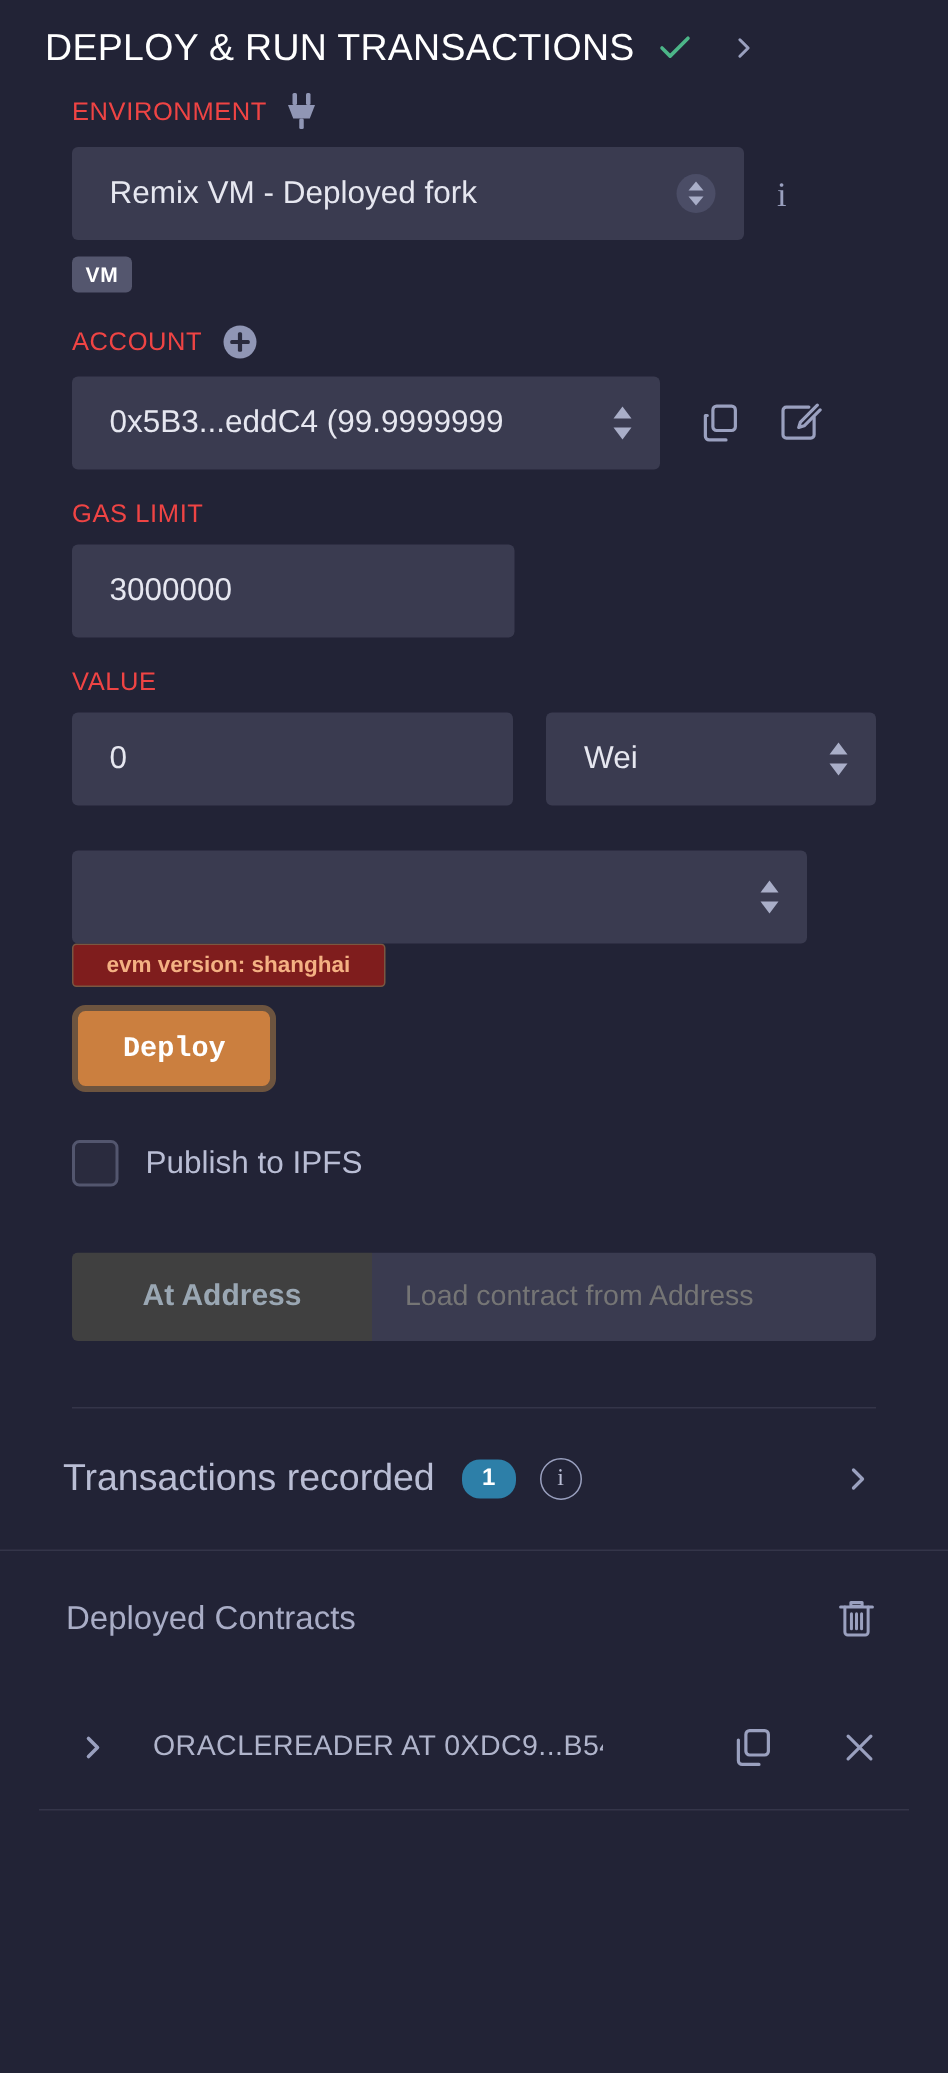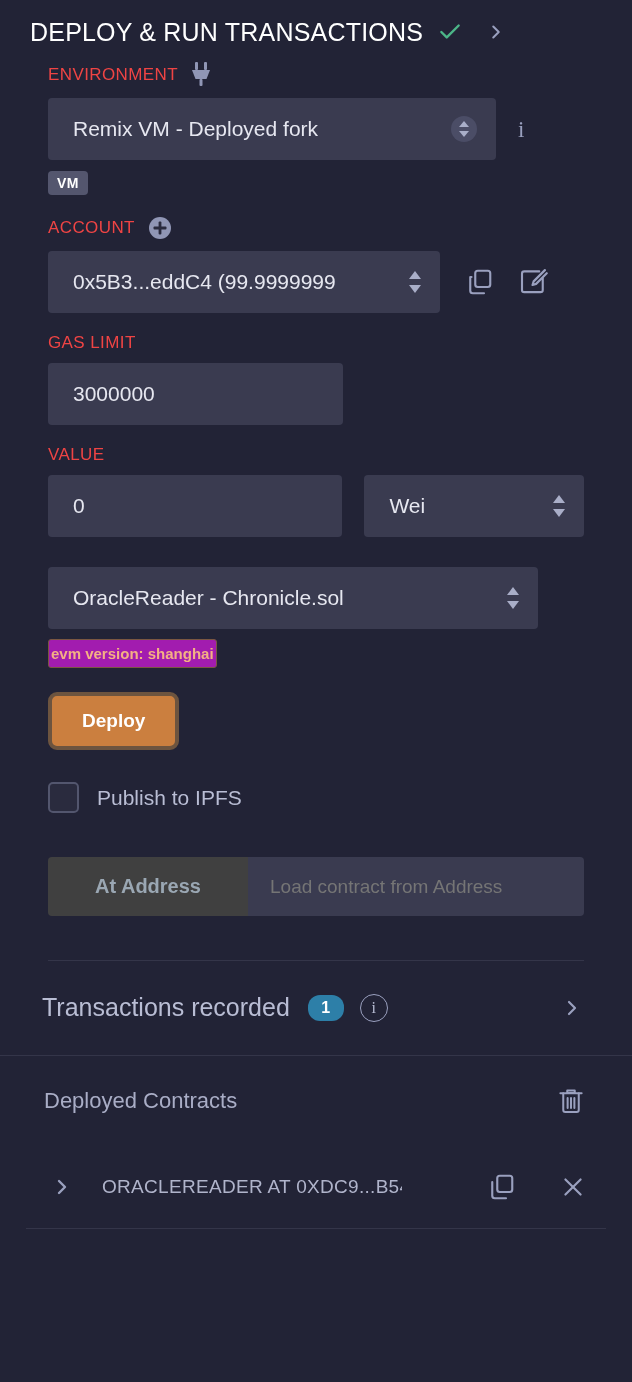--- a/index.html
+++ b/index.html
@@ -71,33 +71,33 @@
   .gas-input { width: 295px; }
 
   
   .value-input { width: 295px; }
   .unit-select { width: 220px; margin-left: 22px; }
 
   
   .contract-select { width: 490px; }
 
   .evm-badge {
-    display: inline-block; margin-top: 10px;
-    background: #a21caf; border: 1px solid #7a5741;
+    display: inline-block; 
+    background: #7f1d1d; border: 1px solid #7a5741;
     color: #f4b183; font-size: 15px; font-weight: bold;
-    padding: 5px 2px; border-radius: 3px;
+    padding: 5px 22px; border-radius: 3px;
   }
 
   .deploy-btn {
-    margin-top: 24px;
+    margin-top: 12px;
     background: #cb7f3f; color: #ffffff;
     font-size: 19px; font-weight: bold;
     border: 4px solid #6d543f; border-radius: 9px;
     padding: 14px 30px;
-    font-family: Liberation Sans, sans-serif;
+    font-family: Liberation Mono, monospace;
     cursor: pointer;
     display: block;
   }
 
   .ipfs-row { display: flex; align-items: center; margin-top: 32px; }
   .checkbox {
     width: 31px; height: 31px; border: 2px solid #53566e;
     border-radius: 5px; background: #2a2b3e;
   }
   .ipfs-label { margin-left: 18px; font-size: 21px; color: #b9bdd4; }
@@ -277,21 +277,20 @@
             <polygon points="9,28 15,20 3,20" fill="#a9aec8"></polygon>
           </svg>
         </span>
       </div>
     </div>
 
     
     <div class="gap-m"></div>
     <div class="gap-s"></div>
     <div class="select-box contract-select">
-      <span class="select-text">OracleReader - Chronicle.sol</span>
       <span class="select-arrow">
         <svg width="18" height="34" viewBox="0 0 18 34">
           <polygon points="9,6 15,14 3,14" fill="#a9aec8"></polygon>
           <polygon points="9,28 15,20 3,20" fill="#a9aec8"></polygon>
         </svg>
       </span>
     </div>
 
     <div class="evm-badge">evm version: shanghai</div>
 

